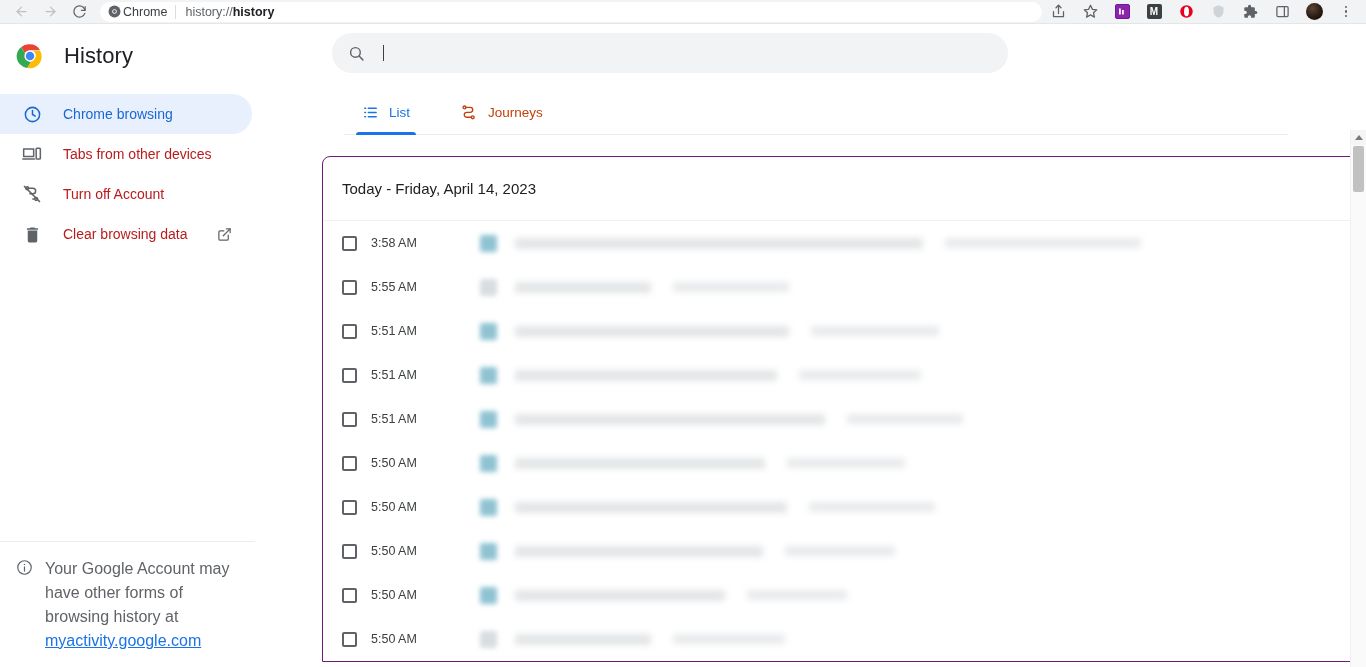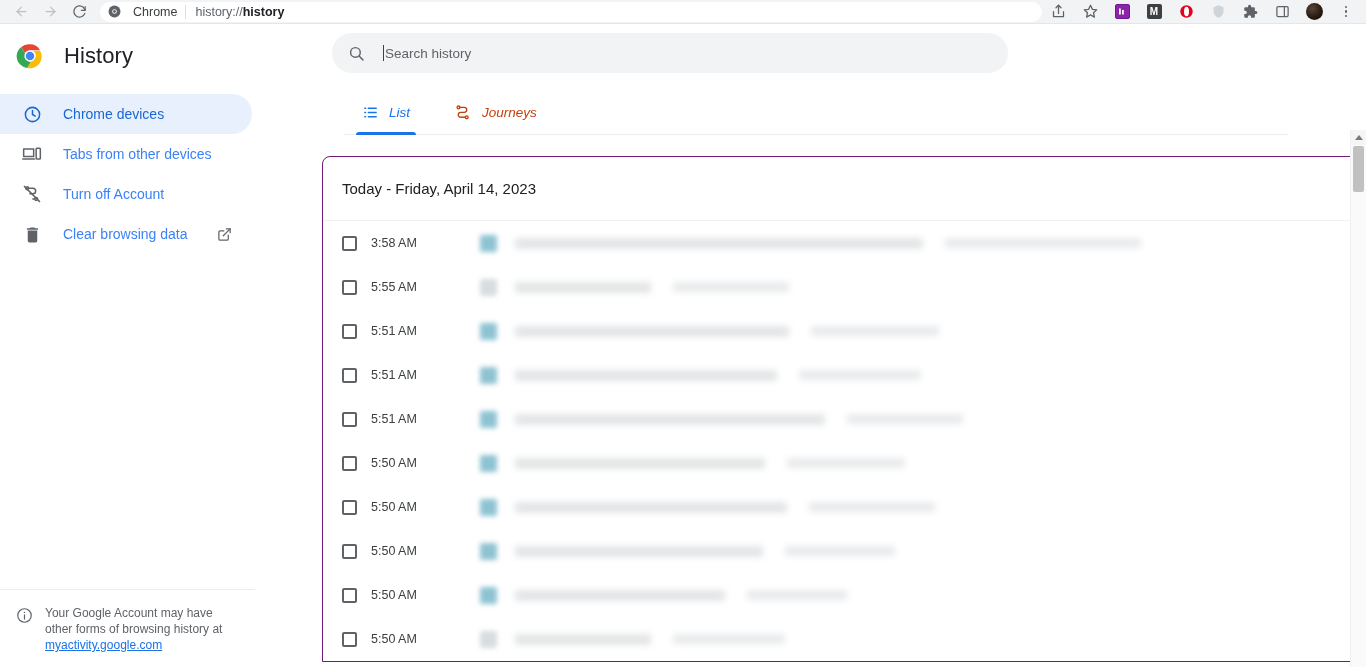--- a/index.html
+++ b/index.html
@@ -30,21 +30,21 @@
   .omnibox {
     margin-left: 8px;
     height: 20px; flex: 1;
     background: #ffffff;
     border-radius: 10px;
     display: flex; align-items: center;
     padding: 0 8px;
     min-width: 0;
   }
   .omni-chip {
-    display: flex; align-items: center; gap: 12px;
+    display: flex; align-items: center; gap: 2px;
     padding-right: 8px;
   }
   .omni-chip-label {
     font-size: 12.5px; color: #3c4043;
   }
   .omni-divider {
     width: 1px; height: 14px; background: #dadce0;
   }
   .omni-url {
     font-size: 12.5px; color: #5f6368;
@@ -90,41 +90,41 @@
     font-size: 22px; color: #202124; font-weight: 400;
     letter-spacing: .1px;
   }
   .nav-list { margin-top: 6px; }
   .nav-item {
     display: flex; align-items: center;
     height: 40px; gap: 21px;
     padding-left: 22px;
     margin-right: 4px;
     border-radius: 0 20px 20px 0;
-    color: #3b82f6;
+    color: #b91c1c;
     font-size: 14px;
     cursor: pointer;
   }
   .nav-item .ico { width: 20px; height: 20px; display: flex; align-items: center; justify-content: center; color: #5f6368; flex: none; }
   .nav-item.active { background: #e8f0fe; color: #1967d2; font-weight: 500; }
   .nav-item.active .ico { color: #1967d2; }
   .nav-label { white-space: nowrap; }
   .ext-link-ico { margin-left: 8px; display: flex; align-items: center; color: #5f6368; }
 
   .sidebar-footer {
     position: absolute; left: 0; bottom: 0;
     width: 256px; padding: 16px 18px 14px 16px;
   }
   .sidebar-footer:before {
     content: ""; position: absolute; top: 0; left: 0;
     width: 255px; height: 1px; background: #ececec;
   }
   .footer-row { display: flex; gap: 12px; }
   .footer-text {
-    font-size: 12px; line-height: 16px; color: #5f6368;
+    font-size: 16px; line-height: 24px; color: #5f6368;
     max-width: 190px;
   }
   .footer-text a { color: #1a73e8; text-decoration: underline; }
   .info-ico { color: #5f6368; flex: none; margin-top: 2px; }
 
   
   .main { position: absolute; left: 256px; top: 0; width: 1110px; height: 643px; }
 
   .search-wrap { padding: 9px 0 0 76px; }
   .search-box {
@@ -142,25 +142,24 @@
   .search-input {
     border: none; outline: none; background: transparent;
     font-family: "Liberation Sans", sans-serif;
     font-size: 13.5px; color: #5f6368;
     flex: 1; height: 38px;
   }
   .search-input::placeholder { color: #5f6368; }
 
   .tabs {
     margin-top: 17px; margin-left: 92px;
-    display: flex; align-items: flex-end; gap: 0;
+    display: flex; align-items: flex-end; gap: 6px;
     height: 45px;
     position: relative;
     width: 940px;
-    font-style: italic;
   }
   .tabs:after {
     content: ""; position: absolute; left: -4px; right: 0; bottom: 0;
     height: 1px; background: #ececec;
   }
   .tab {
     display: flex; align-items: center; gap: 10px;
     height: 45px; padding: 0 14px;
     font-size: 13.5px; color: #c2410c;
     cursor: pointer; position: relative;
@@ -371,21 +370,21 @@
     </div>
 
     <div class="nav-list">
       <div class="nav-item active">
         <span class="ico">
           <svg width="19" height="19" viewBox="0 0 24 24" fill="none" stroke="currentColor" stroke-width="1.9">
               <circle cx="12" cy="12" r="9"></circle>
               <polyline points="12 7 12 12 15.5 14" stroke-linecap="round"></polyline>
             </svg>
         </span>
-        <span class="nav-label">Chrome devices</span>
+        <span class="nav-label">Chrome browsing</span>
       </div>
 
       <div class="nav-item">
         <span class="ico">
           <svg width="20" height="20" viewBox="0 0 24 24" fill="none" stroke="currentColor" stroke-width="1.8">
               <path d="M2 6h12v9H2z" stroke-linejoin="round"></path>
               <line x1="1" y1="18" x2="15" y2="18" stroke-linecap="round"></line>
               <rect x="17" y="5" width="5" height="13" rx="1"></rect>
             </svg>
         </span>
@@ -440,21 +439,20 @@
 
     <div class="search-wrap">
       <div class="search-box">
         <span class="search-ico">
           <svg width="17" height="17" viewBox="0 0 24 24" fill="none" stroke="currentColor" stroke-width="2" stroke-linecap="round">
               <circle cx="10.5" cy="10.5" r="6.8"></circle>
               <line x1="15.6" y1="15.6" x2="21" y2="21"></line>
             </svg>
         </span>
         <span class="caret"></span>
-        <input class="search-input" type="text" placeholder="Search history" style="">
       </div>
     </div>
 
     <div class="tabs">
       <div class="tab active">
         <span class="ico">
           <svg width="17" height="17" viewBox="0 0 24 24" fill="currentColor">
               <rect x="3" y="5" width="3" height="2.2" rx="1"></rect>
               <rect x="8" y="5" width="13" height="2.2" rx="1"></rect>
               <rect x="3" y="10.9" width="3" height="2.2" rx="1"></rect>

